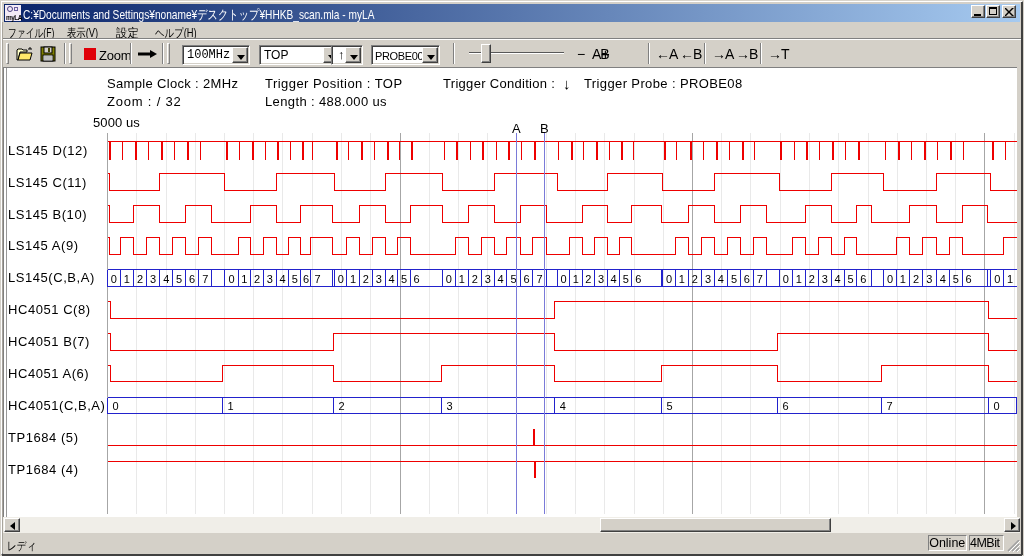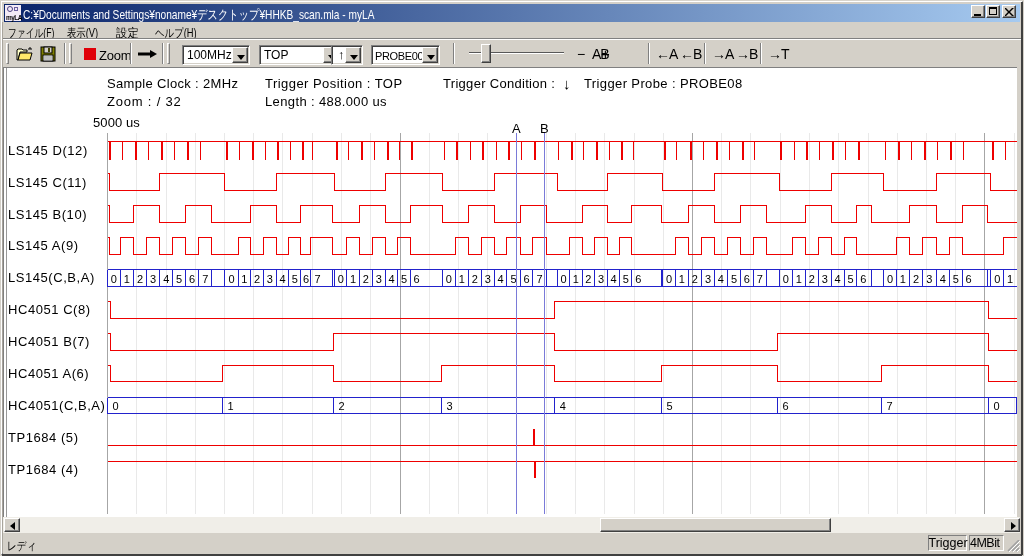--- a/index.html
+++ b/index.html
@@ -68,21 +68,21 @@
 <div class="abs" style="left:69px;top:43px;width:3px;height:21px;border-left:1px solid #fff;border-top:1px solid #fff;border-right:1px solid #808080;border-bottom:1px solid #808080;"></div>
 <div class="abs" style="left:84px;top:48px;width:12px;height:12px;background:#e00008;"></div>
 <div class="abs" style="left:99px;top:47.5px;font-size:13px;letter-spacing:-0.2px;">Zoom</div>
 <div class="sunkenline-v abs" style="left:130px;top:43px;height:21px;"></div>
 <svg class="abs" style="left:138px;top:50px;" width="20" height="8">
     <path d="M0 2.5h12V0l7 4-7 4V5.5H0z" fill="#000"></path>
   </svg>
 <div class="sunkenline-v abs" style="left:162px;top:43px;height:21px;"></div>
 <div class="abs" style="left:167px;top:43px;width:3px;height:21px;border-left:1px solid #fff;border-top:1px solid #fff;border-right:1px solid #808080;border-bottom:1px solid #808080;"></div>
 
-<div class="combo" style="left:182px;top:45px;width:68px;">
+<div class="combo" style="left:182px;top:45px;width:68px;font-family:Liberation Mono, monospace;">
     <span class="txt">100MHz</span>
     <span class="drop"></span>
   </div>
 <div class="combo" style="left:259px;top:45px;width:82px;">
     <span class="txt">TOP</span>
     <span class="drop"></span>
   </div>
 <div class="combo" style="left:331px;top:45px;width:32px;">
     <span class="txt" style="top:1px;left:6px;font-size:13px;">↑</span>
     <span class="drop"></span>
@@ -405,20 +405,20 @@
   </div>
 <div class="abs raised btnface" style="left:1003.5px;top:518px;width:16px;height:14px;">
     <svg class="abs" style="left:6px;top:3px;" width="5" height="8">
       <path d="M0 0v8L5 4z" fill="#000"></path>
     </svg>
   </div>
 <div class="abs raised btnface" style="left:600px;top:518px;width:231px;height:14px;"></div>
 
 <div class="abs" style="left:3px;top:533px;width:1018px;height:21px;background:#d4d0c8;"></div>
 <div class="abs" style="left:7px;top:538px;font-size:12px;transform:scaleX(0.8);transform-origin:left;">レディ</div>
-<div class="abs" style="left:927.5px;top:535px;width:39.5px;height:15.5px;border:1px solid #808080;border-bottom-color:#fff;border-right-color:#fff;font-size:12.5px;text-align:center;">Trigger</div>
+<div class="abs" style="left:927.5px;top:535px;width:39.5px;height:15.5px;border:1px solid #808080;border-bottom-color:#fff;border-right-color:#fff;font-size:12.5px;text-align:center;">Online</div>
 <div class="abs" style="left:969px;top:535px;width:34.5px;height:15.5px;border:1px solid #808080;border-bottom-color:#fff;border-right-color:#fff;font-size:12.5px;letter-spacing:-0.5px;">4MBit</div>
 <svg class="abs" style="left:1006px;top:540px;" width="14" height="12">
     <path d="M13 0L2 11M13 4L6 11M13 8L10 11" stroke="#a0a0a0" stroke-width="1.5"></path>
     <path d="M14 1L3 12M14 5L7 12M14 9L11 12" stroke="#fff" stroke-width="1"></path>
   </svg>
 <div class="abs" style="left:2px;top:553.5px;width:1020px;height:2px;background:#404040;"></div>
 <div class="abs" style="left:1020.5px;top:2px;width:2px;height:553px;background:#404040;"></div>
 
 </body></html>

